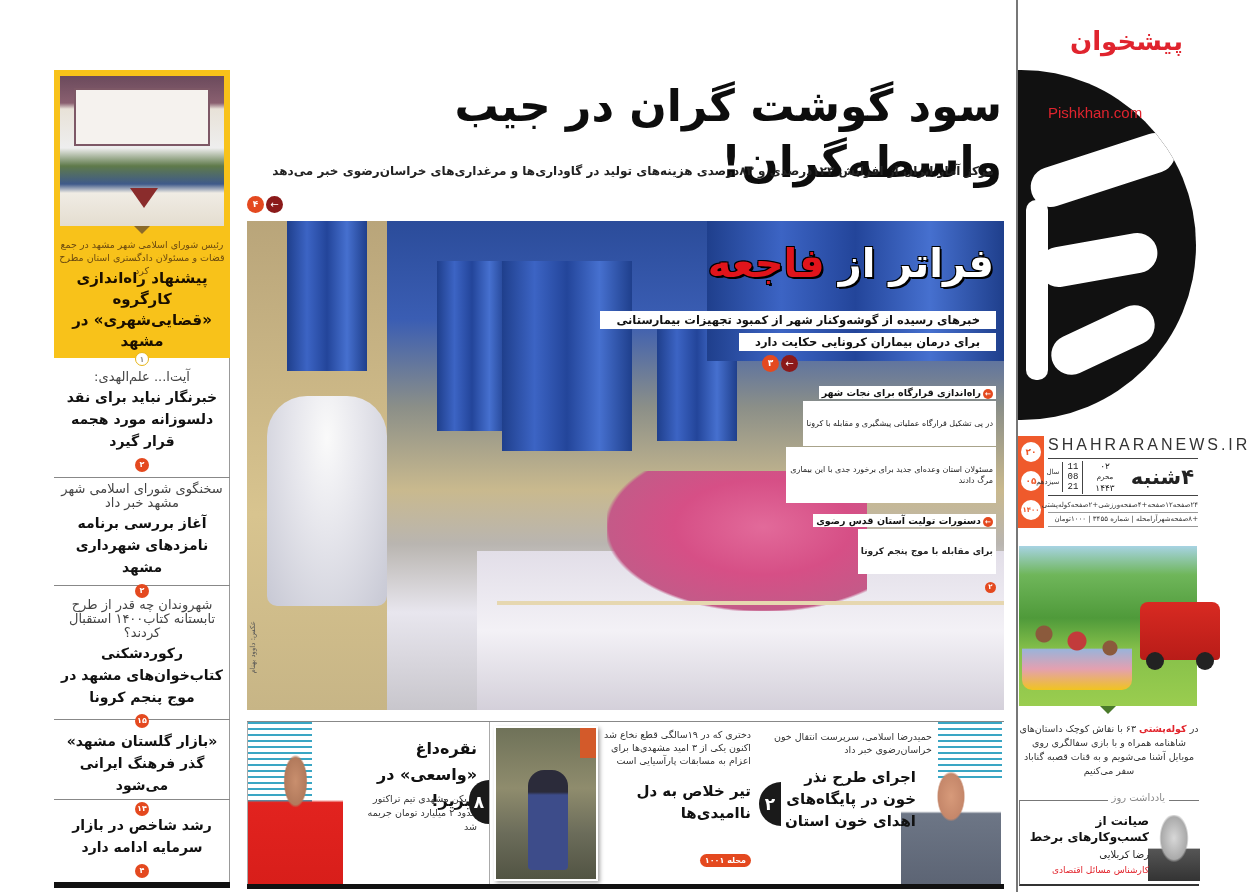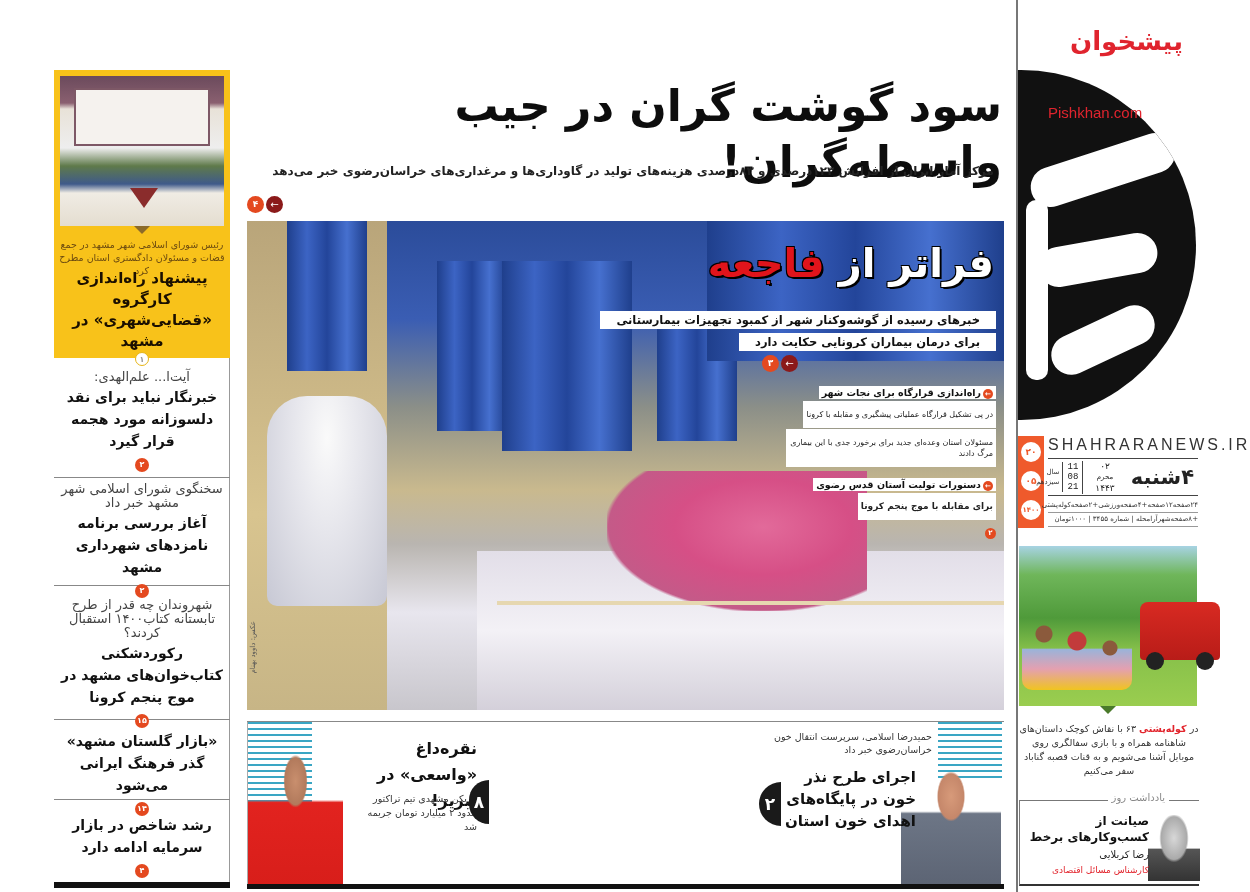--- a/index.html
+++ b/index.html
@@ -45,21 +45,21 @@
     .story-title { position: absolute; right: 10px; top: 14px; font-size: 40px; font-weight: bold; color: #fff; line-height: 56px; text-shadow: 2px 2px 0 #000, -1px -1px 0 #000, 1px -1px 0 #000, -1px 1px 0 #000; white-space: nowrap; }
     .story-title .accent { color: #e0141b; }
     .story-deck { position: absolute; right: 8px; top: 88px; text-align: right; }
     .story-deck span { display: inline-block; background: #ffffff; color: #111; font-size: 11.5px; font-weight: bold; padding: 1px 16px; margin-bottom: 2px; line-height: 16px; }
     .story-ref { position: absolute; right: 206px; top: 134px; display: flex; direction: ltr; gap: 2px; }
 
     .bullets { position: absolute; right: 8px; top: 160px; width: 210px; text-align: right; }
     .bullet { margin-bottom: 6px; }
     .bullet-title { display: inline-block; background: #fff; font-size: 9.5px; font-weight: bold; padding: 0 3px; line-height: 13px; }
     .bullet-title .arrow { display: inline-block; width: 10px; height: 10px; border-radius: 50%; background: #e4491f; color: #fff; font-size: 7px; line-height: 10px; text-align: center; margin-left: 2px; vertical-align: middle; }
-    .bullet-body span { display: inline-block; background: #fff; font-size: 8px; padding: 8px 3px; line-height: 11px; margin-top: 1px; color: #222; }
+    .bullet-body span { display: inline-block; background: #fff; font-size: 8px; padding: 17px 3px; line-height: 11px; margin-top: 1px; color: #222; }
     .bullet .page-dot { width: 11px; height: 11px; font-size: 7px; line-height: 11px; margin-top: 2px; }
 
     
     .bottom { position: absolute; left: 247px; top: 721px; width: 757px; height: 163px; border-top: 1px solid #888; }
     .bottom-bar { position: absolute; left: 247px; top: 884px; width: 757px; height: 5px; background: #111; }
     .bcell { position: absolute; top: 0; height: 163px; }
     .stripes { position: absolute; background: repeating-linear-gradient(180deg,#3aa6c4 0px,#3aa6c4 2px,#ffffff 2px,#ffffff 6px); }
     .num-tab { position: absolute; width: 22px; height: 44px; background: #1a1a1a; color: #fff; font-size: 17px; font-weight: bold; text-align: center; line-height: 44px; border-radius: 22px 0 0 22px; }
 
     .b-kicker { font-size: 9.5px; color: #333; line-height: 13px; text-align: right; }
@@ -208,20 +208,35 @@
     <div class="person1"></div>
     <div style="position:absolute;right:72px;top:8px;width:166px;">
       <div class="b-kicker">حمیدرضا اسلامی، سرپرست انتقال خون خراسان‌رضوی خبر داد</div>
     </div>
     <div style="position:absolute;right:88px;top:44px;width:150px;">
       <div class="b-title">اجرای طرح نذر خون در پایگاه‌های اهدای خون استان</div>
     </div>
     <div class="num-tab" style="right:223px;top:60px;">۲</div>
   </div>
 
+  <div class="bcell" style="right:245px;width:270px;border-left:1px solid #aaa;">
+    <div style="position:absolute;right:8px;top:6px;width:150px;">
+      <div class="b-kicker">دختری که در ۱۹سالگی قطع نخاع شد اکنون یکی از ۳ امید مشهدی‌ها برای اعزام به مسابقات پارآسیایی است</div>
+    </div>
+    <div style="position:absolute;right:8px;top:58px;width:150px;">
+      <div class="b-title">تیر خلاص به دل ناامیدی‌ها</div>
+    </div>
+    <div style="position:absolute;right:8px;top:126px;">
+      <span class="mag-badge">محله ۱۰۰۱</span>
+    </div>
+    <div class="mag-cover">
+      <div class="mag-logo"></div>
+      <div class="mag-figure"></div>
+    </div>
+  </div>
 
   <div class="bcell" style="left:0;width:242px;border-left:1px solid #aaa;">
     <div class="stripes" style="left:0;top:0;width:64px;height:90px;"></div>
     <div class="player"></div>
     <div style="position:absolute;right:12px;top:14px;width:130px;">
       <div class="b-title" style="font-size:16px;line-height:26px;">نقره‌داغ «واسعی» در تبریز!</div>
     </div>
     <div style="position:absolute;right:12px;top:70px;width:110px;">
       <div class="b-body">بازیکن مشهدی تیم تراکتور حدود ۲ میلیارد تومان جریمه شد</div>
     </div>

